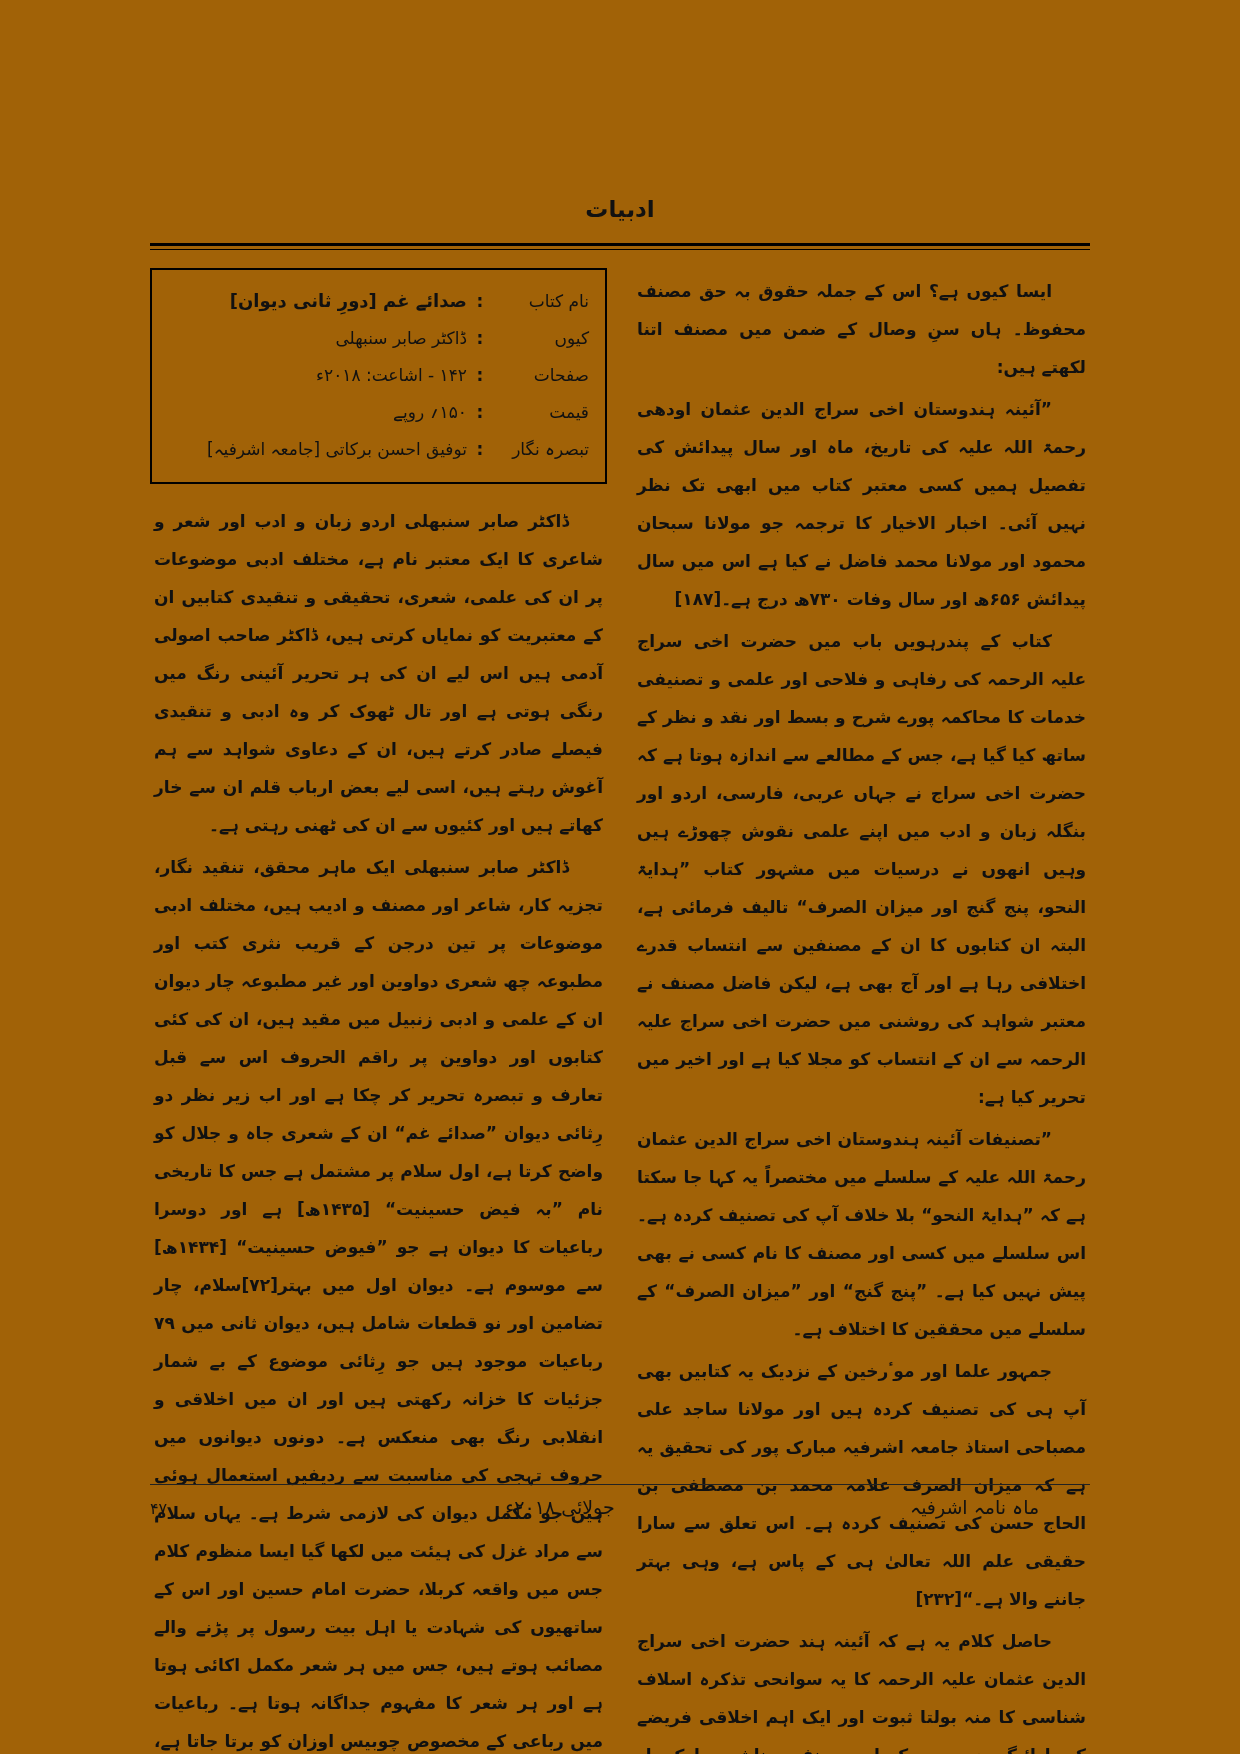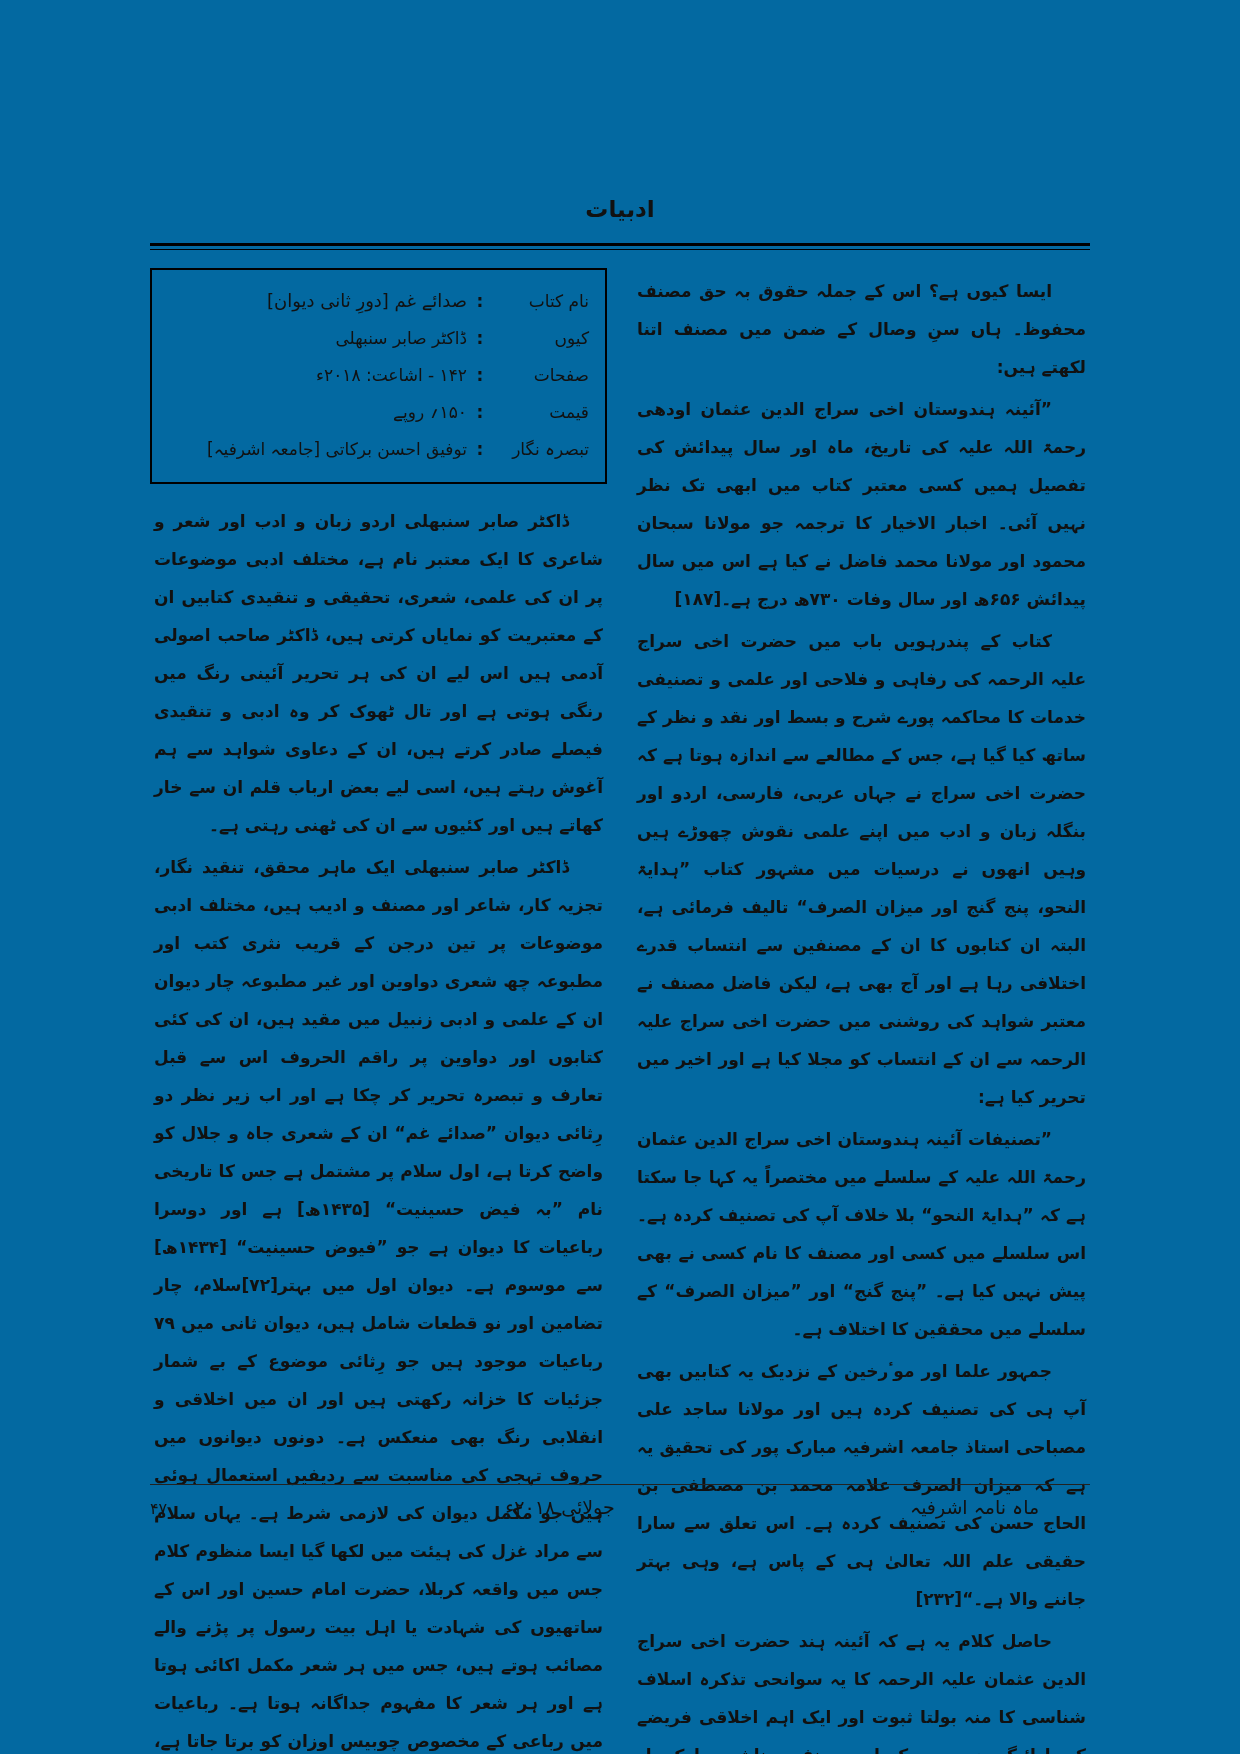--- a/index.html
+++ b/index.html
@@ -5,21 +5,21 @@
   * { margin: 0; padding: 0; box-sizing: border-box; }
   html, body { background: #ffffff; }
   body {
     font-family: "DejaVu Sans", sans-serif;
     color: #111;
   }
   .page {
     position: relative;
     width: 1240px;
     height: 1754px;
-    background: #0369a1;
+    background: #a16207;
     overflow: hidden;
     margin: 0 auto;
     direction: rtl;
   }
   .section-header {
     position: absolute;
     top: 196px;
     left: 0;
     width: 100%;
     text-align: center;
@@ -64,21 +64,21 @@
     display: grid;
     grid-template-columns: 96px 26px auto;
     direction: rtl;
     font-size: 17px;
     line-height: 37px;
     align-items: baseline;
   }
   .info-row .label { text-align: start; }
   .info-row .sep   { text-align: center; font-weight: bold; }
   .info-row .value { text-align: start; }
-  .info-row .value.bold { font-weight: normal; font-size: 18px; }
+  .info-row .value.bold { font-weight: bold; font-size: 18px; }
   .stars {
     text-align: center;
     font-size: 20px;
     letter-spacing: 8px;
     margin-top: 8px;
     text-indent: 0 !important;
   }
   .footer-rule {
     position: absolute;
     top: 1484px;

